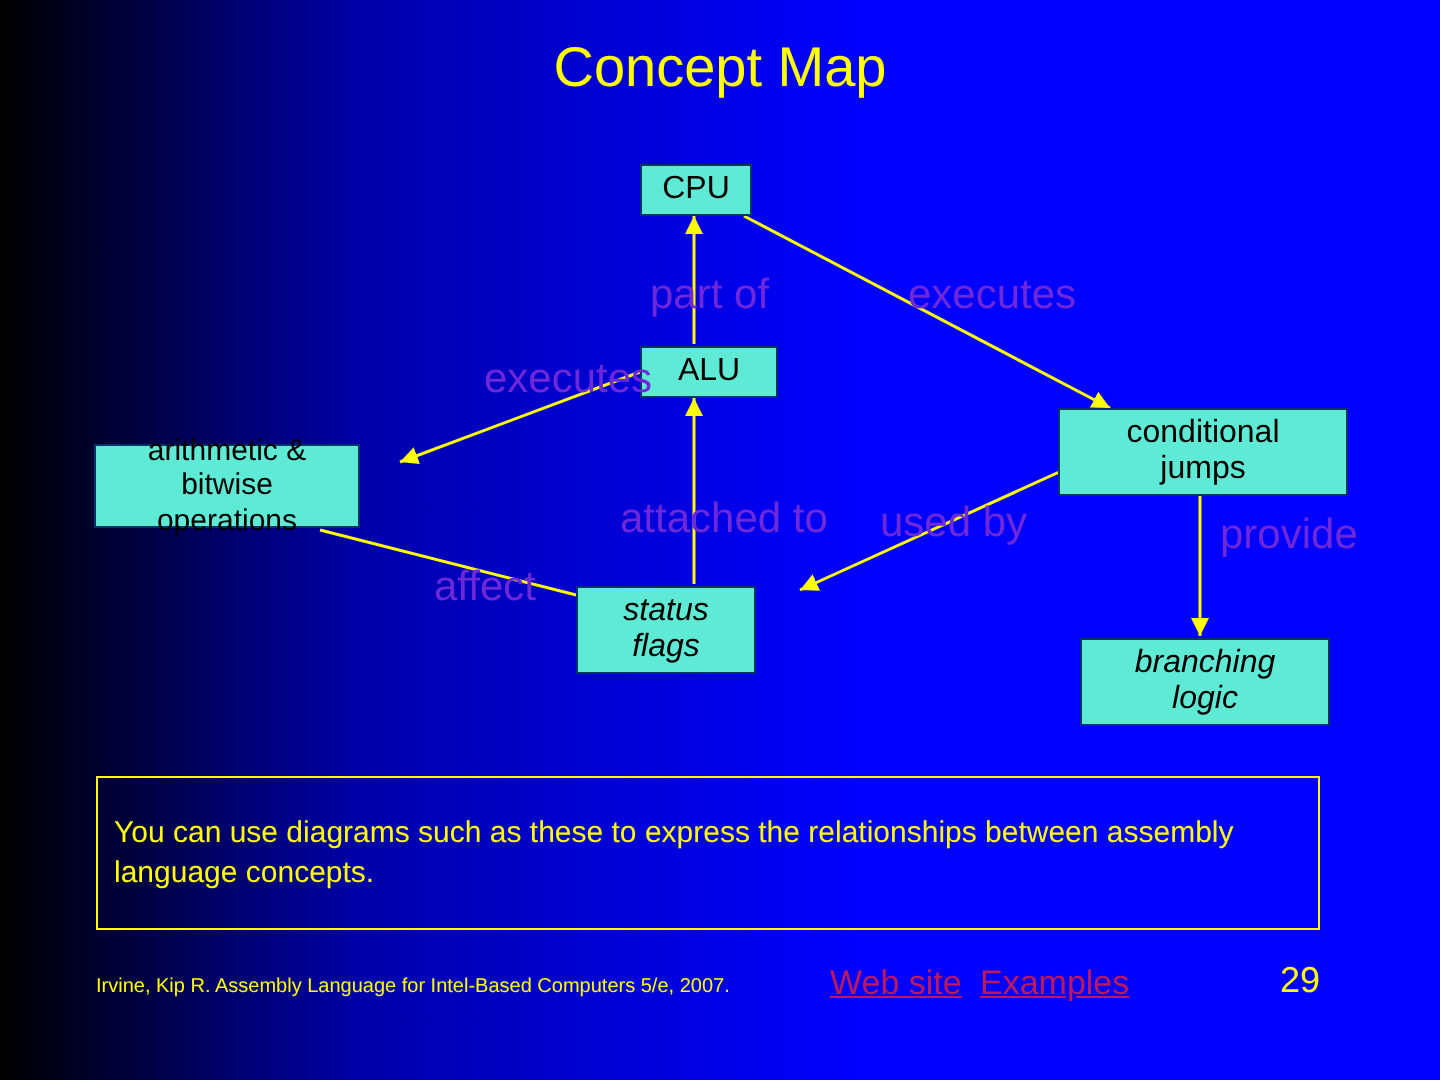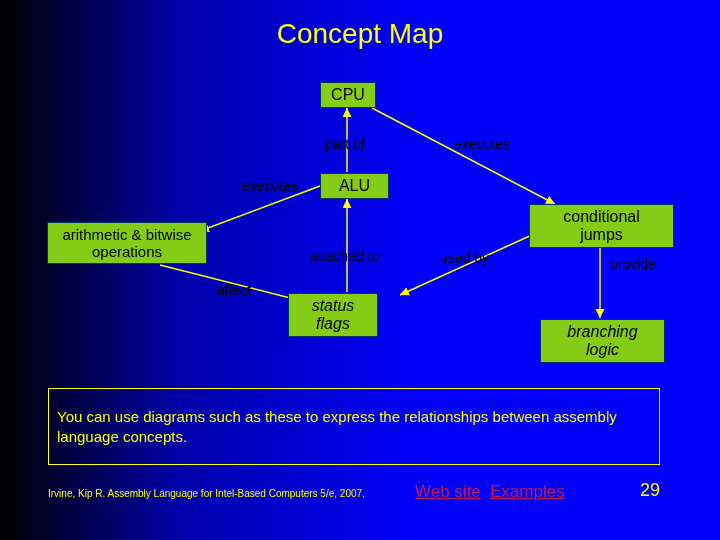--- a/index.html
+++ b/index.html
@@ -14,34 +14,34 @@
     top: 18px;
     left: 0;
     width: 100%;
     text-align: center;
     color: #ffff00;
     font-size: 28px;
     font-weight: normal;
   }
   .node {
     position: absolute;
-    background: #84cc16;
+    background: #5eead4;
     border: 1px solid #003366;
     color: #000;
     font-size: 16px;
     text-align: center;
     padding: 3px 10px;
     display: flex;
     align-items: center;
     justify-content: center;
   }
   .edge-label {
     position: absolute;
-    color: #000000;
-    font-size: 14px;
+    color: #6d28d9;
+    font-size: 21px;
     white-space: nowrap;
   }
   .note-box {
     position: absolute;
     border: 1px solid #ffff00;
     color: #ffff00;
     font-size: 15px;
     padding: 18px 8px;
     line-height: 1.3;
   }
@@ -91,21 +91,21 @@
 
   <line x1="545" y1="229" x2="400" y2="295" stroke="#ffff00" stroke-width="1.5" marker-end="url(#ah)"></line>
 
   <line x1="600" y1="232" x2="600" y2="318" stroke="#ffff00" stroke-width="1.5" marker-end="url(#ah)"></line>
 
   <line x1="160" y1="265" x2="298" y2="300" stroke="#ffff00" stroke-width="1.5" marker-end="url(#ah)"></line>
 </svg>
 
 <div class="node" style="left:320px; top:82px; width:56px;">CPU</div>
 <div class="node" style="left:320px; top:173px; width:69px;">ALU</div>
-<div class="node" style="left:47px; top:222px; width:160px; height:42px; font-size:15px; line-height:1.15;">arithmetic &amp; bitwise operations</div>
+<div class="node" style="left:47px; top:222px; width:133px; height:42px; font-size:15px; line-height:1.15;">arithmetic &amp; bitwise operations</div>
 <div class="node" style="left:529px; top:204px; width:145px;">conditional jumps</div>
 <div class="node" style="left:288px; top:293px; width:90px;font-style:italic;">status flags</div>
 <div class="node" style="left:540px; top:319px; width:125px;font-style:italic;">branching logic</div>
 
 <div class="edge-label" style="left:325px; top:136px;">part of</div>
 <div class="edge-label" style="left:454px; top:136px;">executes</div>
 <div class="edge-label" style="left:242px; top:178px;">executes</div>
 <div class="edge-label" style="left:310px; top:248px;">attached to</div>
 <div class="edge-label" style="left:440px; top:250px;">used by</div>
 <div class="edge-label" style="left:610px; top:256px;">provide</div>

